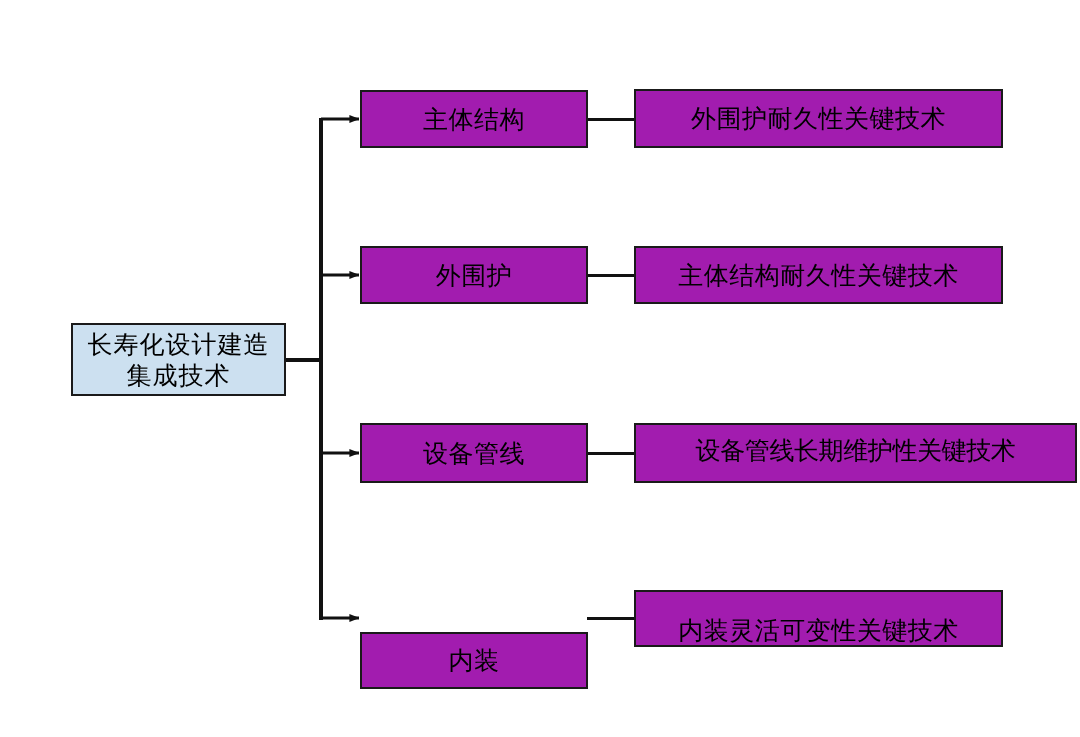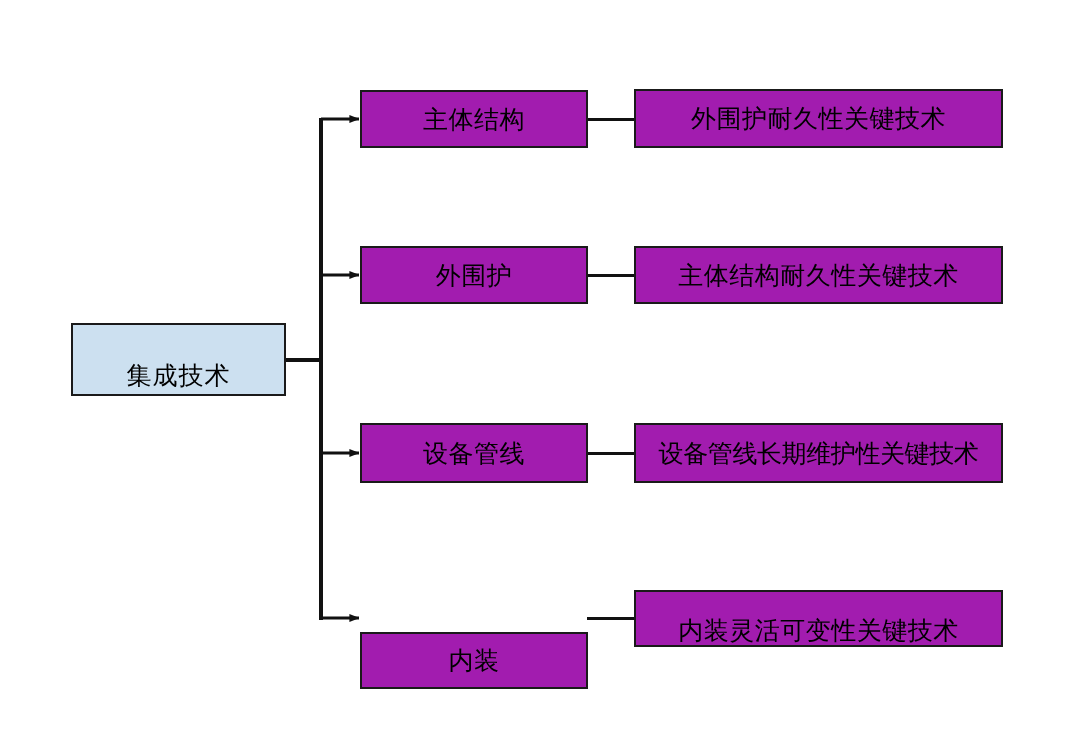--- a/index.html
+++ b/index.html
@@ -76,41 +76,41 @@
     <line x1="321" y1="453" x2="359" y2="453" stroke="#111111" stroke-width="3.2" marker-end="url(#arrowhead)"></line>
     <line x1="321" y1="618" x2="359" y2="618" stroke="#111111" stroke-width="3.2" marker-end="url(#arrowhead)"></line>
 
     <line x1="587" y1="119" x2="635" y2="119" stroke="#111111" stroke-width="3" shape-rendering="crispEdges"></line>
     <line x1="587" y1="275" x2="635" y2="275" stroke="#111111" stroke-width="3" shape-rendering="crispEdges"></line>
     <line x1="587" y1="453" x2="635" y2="453" stroke="#111111" stroke-width="3" shape-rendering="crispEdges"></line>
     <line x1="587" y1="618" x2="635" y2="618" stroke="#111111" stroke-width="3" shape-rendering="crispEdges"></line>
   </svg>
 
   <div class="node root" style="left:71px; top:323px; width:215px; height:73px;">
-    <span class="node-label lvl1-label"><br><span>集成技术</span></span>
+    <span class="node-label lvl1-label"><span>长寿化设计建造</span><br><span>集成技术</span></span>
   </div>
 
   <div class="node" style="left:360px; top:90px; width:228px; height:58px;">
     <span class="node-label lvl2-label">主体结构</span>
   </div>
   <div class="node" style="left:634px; top:89px; width:369px; height:59px;">
     <span class="node-label lvl3-label">外围护耐久性关键技术</span>
   </div>
 
   <div class="node" style="left:360px; top:246px; width:228px; height:58px;">
     <span class="node-label lvl2-label">外围护</span>
   </div>
   <div class="node" style="left:634px; top:246px; width:369px; height:58px;">
     <span class="node-label lvl3-label">主体结构耐久性关键技术</span>
   </div>
 
   <div class="node" style="left:360px; top:423px; width:228px; height:60px;">
     <span class="node-label lvl2-label">设备管线</span>
   </div>
-  <div class="node" style="left:634px; top:423px; width:369px; height:60px;">
+  <div class="node" style="left:634px; top:423px; width:443px; height:60px;font-family:Liberation Mono, monospace;">
     <span class="node-label lvl3-label tight">设备管线长期维护性关键技术</span>
   </div>
 
   <div class="node" style="left:360px; top:590px; width:228px; height:57px;margin-top:42px;">
     <span class="node-label lvl2-label">内装</span>
   </div>
   <div class="node" style="left:634px; top:590px; width:369px; height:57px;align-items:flex-end;">
     <span class="node-label lvl3-label">内装灵活可变性关键技术</span>
   </div>
 

